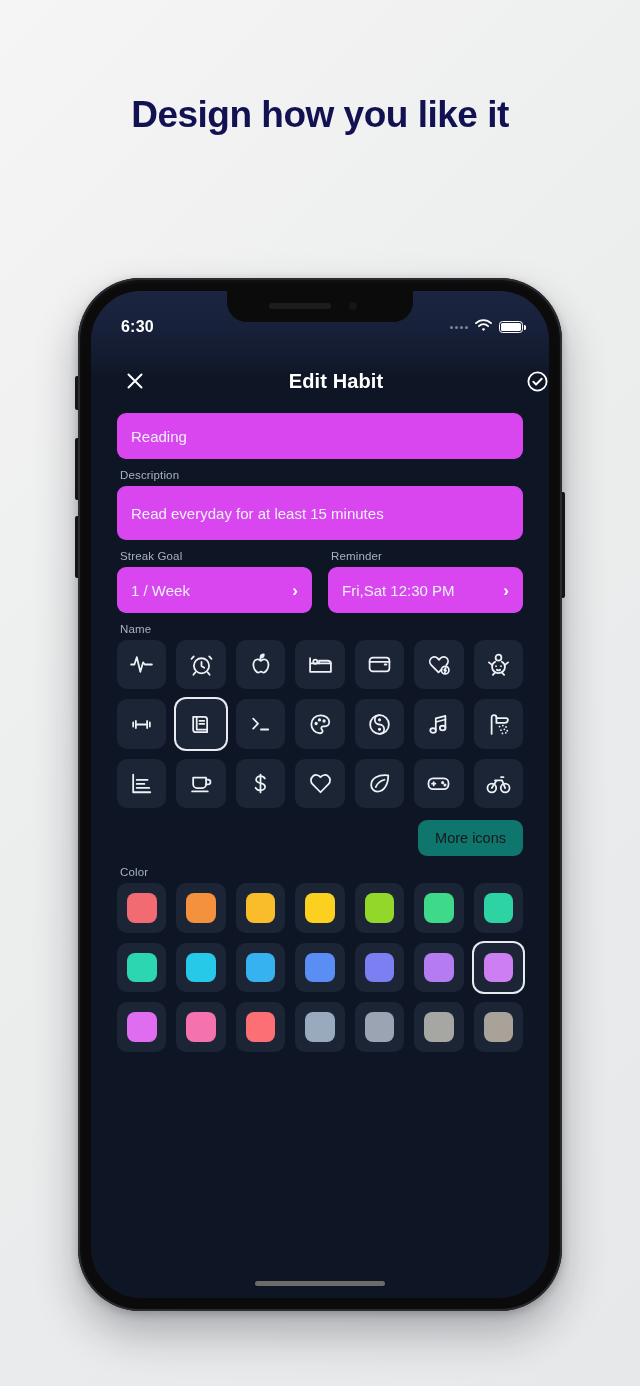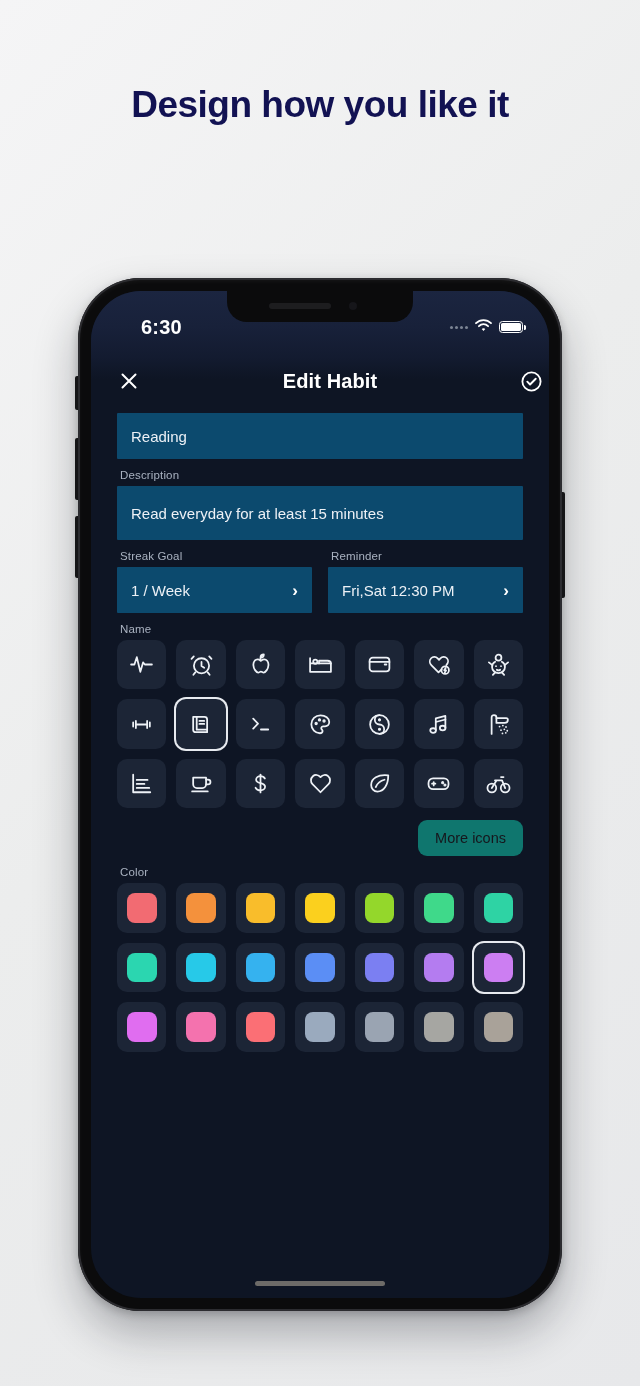--- a/index.html
+++ b/index.html
@@ -12,21 +12,21 @@
   }
 
   
   .headline { position:absolute; top:84px; left:0; width:640px; text-align:center; }
   .headline .l1 {
     font-size:44px; font-weight:bold; color:#2b6ef0; letter-spacing:-0.6px;
     line-height:1.12;
   }
   .headline .l2 {
     font-size:37px; font-weight:bold; color:#121253; letter-spacing:-0.5px;
-    line-height:1.15; 
+    line-height:1.15; margin-top:10px;
   }
 
   
   .phone {
     position:absolute; left:78px; top:278px; width:484px; height:1033px;
     background:#0b0b0c; border-radius:62px;
     box-shadow:0 22px 44px rgba(20,22,34,.30), 0 3px 10px rgba(0,0,0,.22);
   }
   .phone::after{
     content:""; position:absolute; inset:0; border-radius:62px;
@@ -61,50 +61,50 @@
     position:absolute; left:122px; top:11px; width:8px; height:8px;
     background:#16161a; border-radius:50%;
   }
 
   
   .statusbar {
     position:absolute; left:0; top:0; width:100%; height:58px; z-index:5;
     display:flex; align-items:center; justify-content:space-between;
     padding:14px 26px 0 30px; color:#ffffff;
   }
-  .st-time { font-size:20px; font-weight:bold; letter-spacing:.2px;margin-left:20px; }
+  .st-time { font-size:16px; font-weight:bold; letter-spacing:.2px; }
   .st-right { display:flex; align-items:center; gap:7px; }
   .sig-dots { display:flex; gap:2px; align-items:flex-end; }
   .sig-dots i { width:3px; height:3px; background:#7b8494; border-radius:50%; display:block; }
   .battery {
     width:24px; height:12px; border:1.6px solid #fff; border-radius:3.5px;
     position:relative; padding:1.4px;
   }
   .battery::after{
     content:""; position:absolute; right:-3.6px; top:3px; width:2px; height:5px;
     background:#fff; border-radius:0 1.5px 1.5px 0;
   }
   .battery i { display:block; width:100%; height:100%; background:#fff; border-radius:1.6px; }
 
   
   .app-header {
-    position:absolute; left:10px; top:58px; width:100%; height:64px; z-index:4;
+    position:absolute; left:16px; top:58px; width:100%; height:64px; z-index:4;
     display:flex; align-items:center; justify-content:space-between;
     padding:0 14px; color:#fff;
   }
   .app-title { font-size:20px; font-weight:bold; letter-spacing:.1px; }
   .hdr-icon { width:28px; height:28px; display:flex; align-items:center; justify-content:center; }
 
   
   .content { position:absolute; left:0; top:122px; width:100%; bottom:0; padding:0 26px; }
   .flabel {
     font-size:11.5px; color:#a9b2c0; margin:10px 0 5px 3px; letter-spacing:.15px;
   }
   .field {
-    background:#0c4a6e; border-radius:1px; height:46px;
+    background:#d946ef; border-radius:9px; height:46px;
     display:flex; align-items:center; padding:0 14px;
     font-size:15px; color:#edf1f6;
   }
   .field.desc { height:54px; }
 
   .two-col { display:flex; gap:16px; }
   .two-col > div { flex:1; }
   .field.pick { justify-content:space-between; }
   .chev { font-size:17px; font-weight:bold; color:#ffffff; line-height:1; }
 

